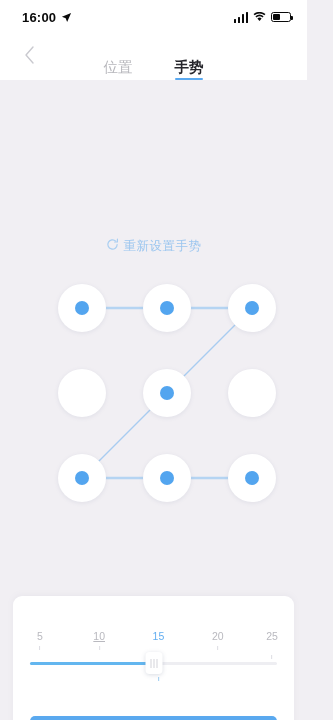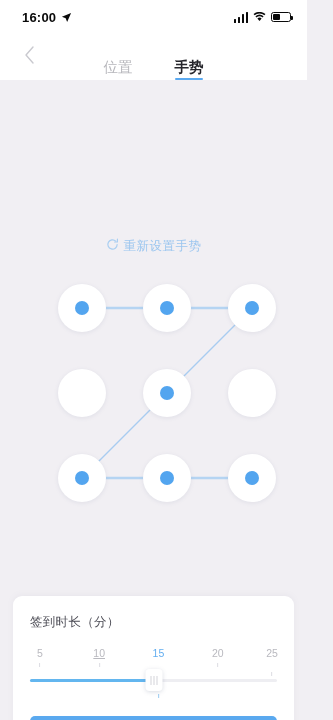--- a/index.html
+++ b/index.html
@@ -270,21 +270,20 @@
         </div>
       <div class="node" style="left:85px;  top:170px;">
           <span class="dot"></span>
         </div>
       <div class="node" style="left:170px; top:170px;">
           <span class="dot"></span>
         </div>
     </div>
 
     <div class="card">
-      <div class="card-title">签到时长（分）</div>
 
       <div class="slider-wrap">
         <div class="ticks">
           <div class="tick" style="left:4%;">
               <span>5</span>
               <span class="mark"></span>
             </div>
           <div class="tick" style="left:28%;text-decoration:underline;">
               <span>10</span>
               <span class="mark"></span>

